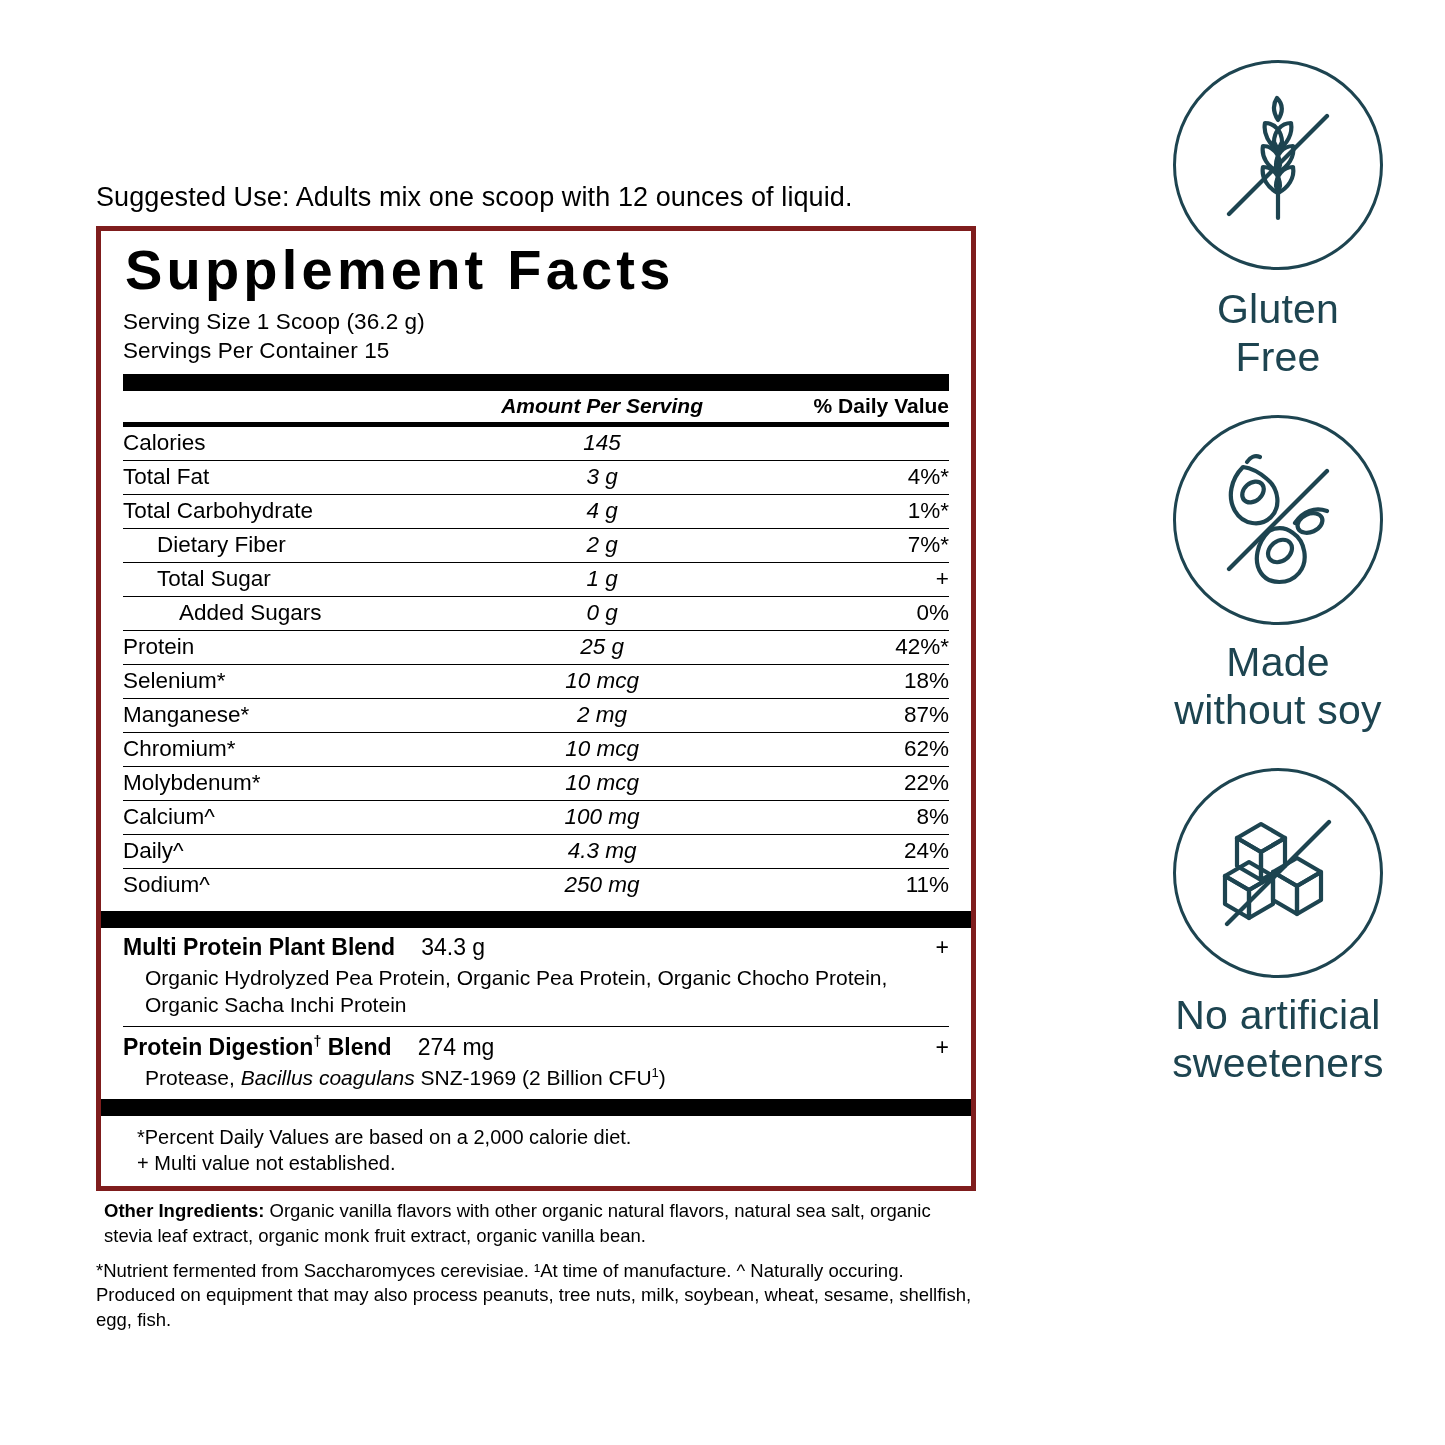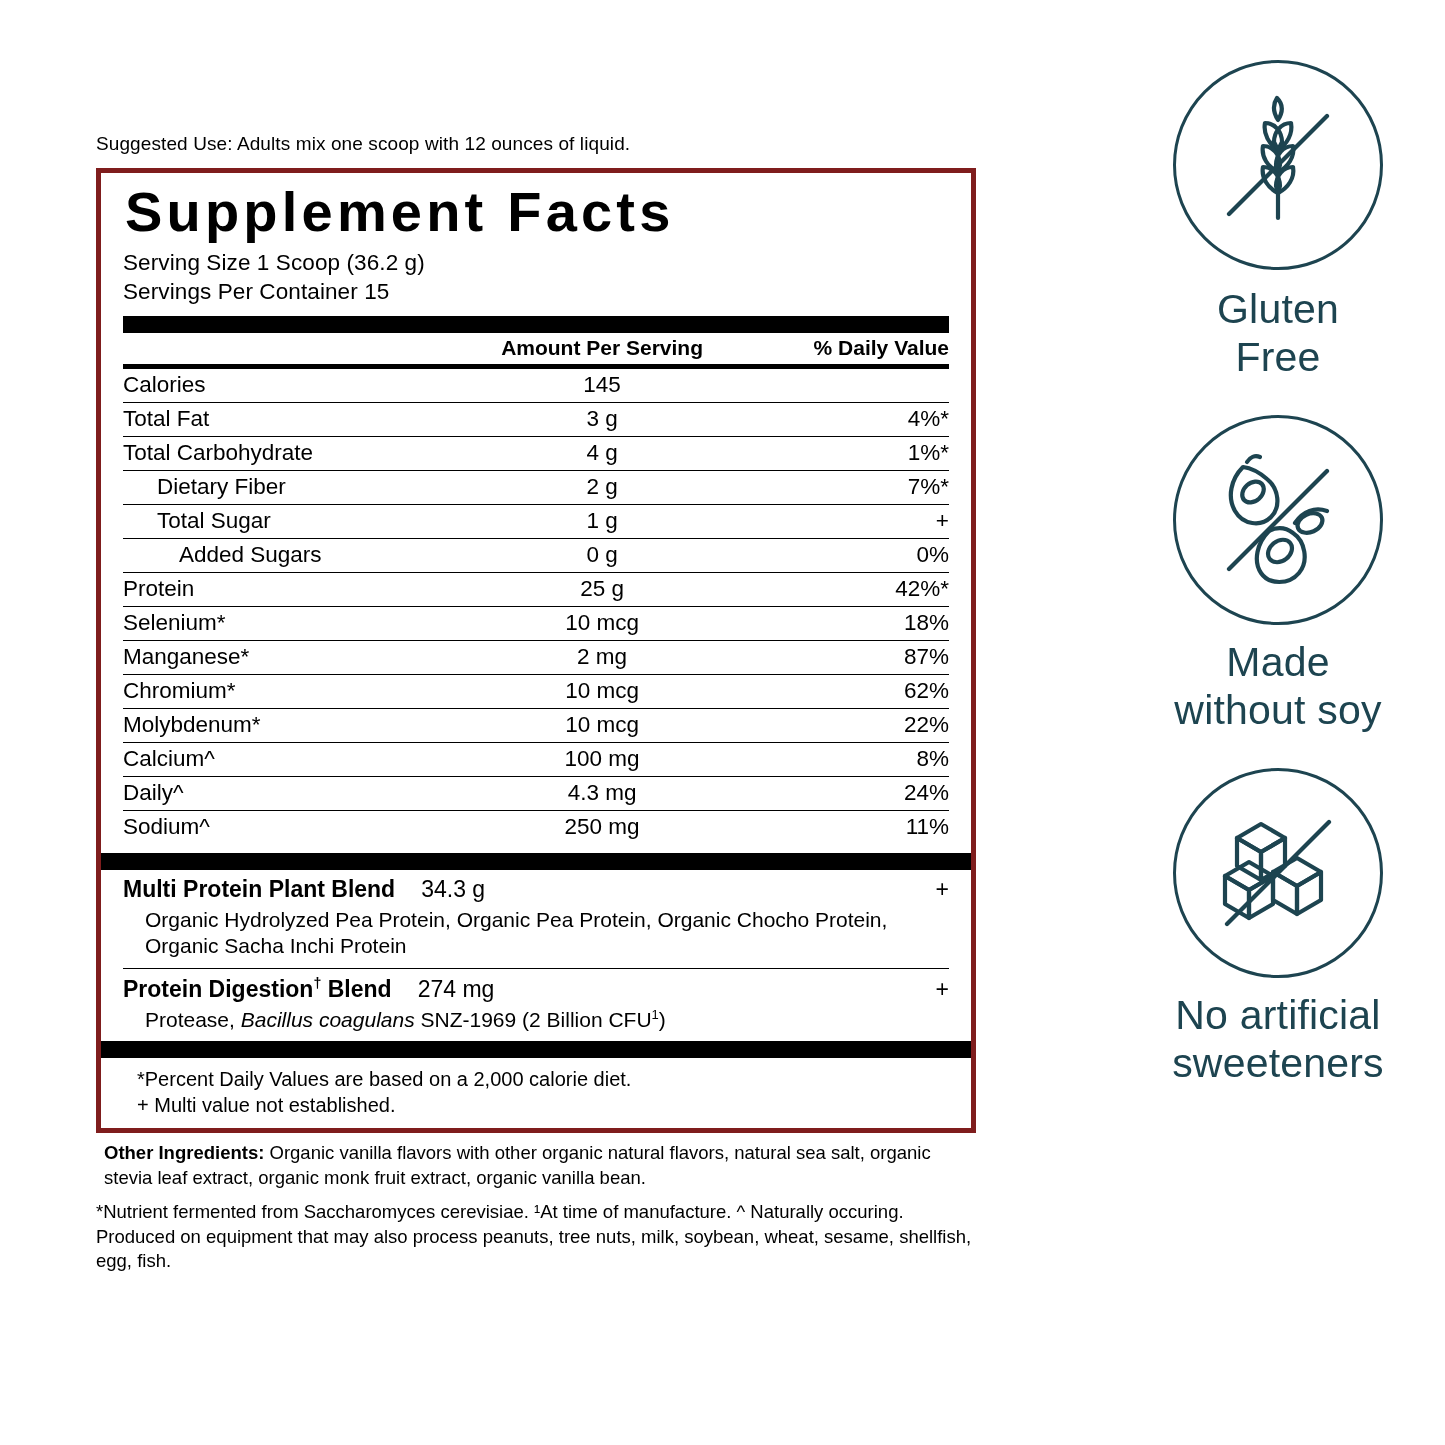--- a/index.html
+++ b/index.html
@@ -20,24 +20,25 @@
   }
 
   
   .left-col {
     position: absolute;
     left: 96px;
     top: 132px;
     width: 880px;
   }
   .suggested-use {
-    font-size: 19px;
+    font-size: 27px;
     line-height: 1.3;
     margin-bottom: 11px;
     letter-spacing: 0.1px;
+    margin-top: 48px;
   }
   .facts-box {
     border: 5px solid #7f1d1d;
     padding: 6px 0 0 0;
     width: 880px;
   }
   .facts-inner { padding: 0 22px; }
 
   .facts-title {
     font-size: 56px;
@@ -75,21 +76,21 @@
   table.facts td {
     padding: 3px 0 4px 0;
     vertical-align: bottom;
   }
   .hdr td {
     font-weight: bold;
     font-size: 21px;
     padding-bottom: 4px;
   }
   td.col-name { text-align: left; width: 42%; }
-  td.col-amt  { text-align: center; width: 32%; }
+  td.col-amt  { text-align: center; width: 32%; font-style: italic; }
   td.col-dv   { text-align: right; width: 26%; }
   tr.row td { border-bottom: 1.5px solid #000; }
   tr.row.last td { border-bottom: none; }
   .indent1 { padding-left: 34px !important; }
   .indent2 { padding-left: 56px !important; }
 
   
   .blend {
     padding: 6px 0 2px 0;
   }

